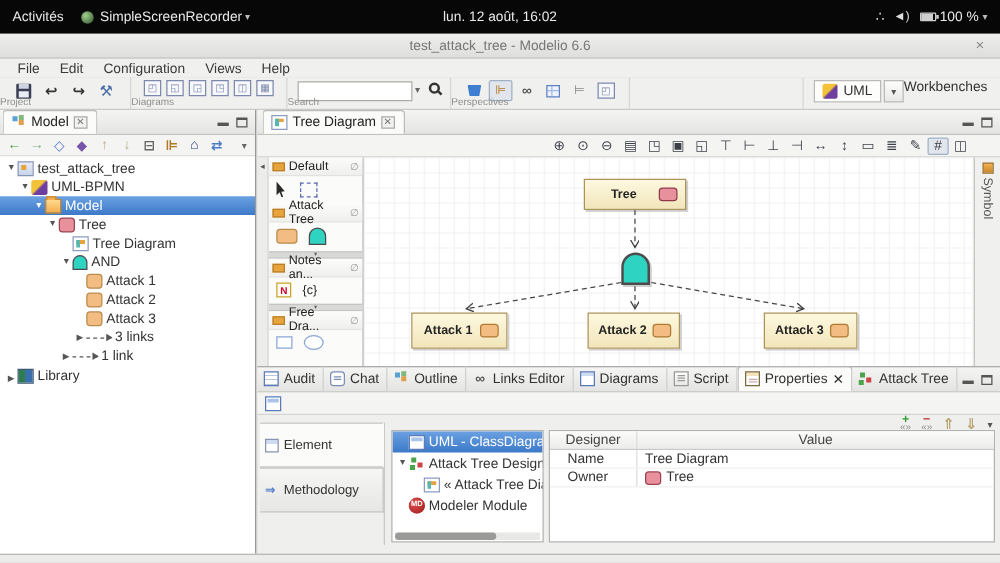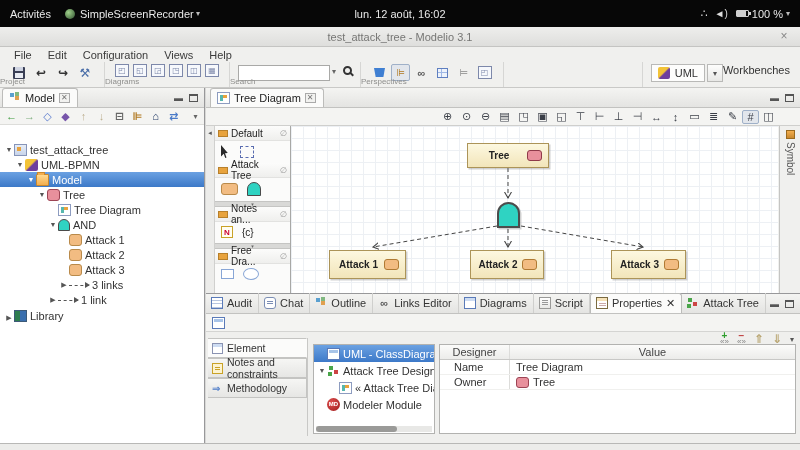--- a/index.html
+++ b/index.html
@@ -63,21 +63,21 @@
     border-radius:3px 3px 0 0; padding:2px 7px 3px 6px; font-size:11px; color:#222; height:19px; }
   .vtab .vclose { font-size:8px; color:#777; border:1px solid #aaa; padding:0 1px; line-height:8px; background:#f2f2f0; }
   .minmax { margin-left:auto; display:flex; gap:6px; padding:0 6px 4px 0; color:#555; }
   .minmax span { font-size:9px; line-height:9px; }
   .mm-box { width:9px; height:8px; border:1px solid #555; border-top-width:2px; display:inline-block; }
   
   #modelpanel { position:absolute; left:0; top:88px; width:205px; height:355px; background:#fff; border-right:1px solid #98989a; }
   #modelpanel .viewtabbar { height:20px; }
   #modeltoolbar { height:17px; background:#f4f4f2; border-bottom:1px solid #ddddda; display:flex; align-items:center; padding-left:3px; gap:1px; }
   #modeltoolbar span { width:17px; text-align:center; font-size:11px; font-weight:bold; }
-  #modeltree { position:absolute; top:38px; bottom:0; left:0; right:0; overflow:hidden; background:#fff; padding-top:16px; }
+  #modeltree { position:absolute; top:38px; bottom:0; left:0; right:0; overflow:hidden; background:#fff; padding-top:1px; }
   .trow { display:flex; align-items:center; height:15px; position:relative; white-space:nowrap; }
   .trow .exp { width:10px; font-size:7px; color:#555; text-align:center; flex:none; }
   .trow .tlabel { padding:0 3px; }
   .trow.sel { background:linear-gradient(#6ba1e2,#3c79c8); color:#fff; }
   .trow.sel .exp { color:#fff; }
   .mi { width:13px; height:12px; flex:none; position:relative; display:inline-block; }
   .mi.project { background:linear-gradient(#e7edf7,#c8d4ea); border:1px solid #8694b8; }
   .mi.project:after { content:""; position:absolute; left:2px; top:2px; width:4px; height:4px; background:#e8a33d; }
   .mi.uml { background:linear-gradient(135deg,#f3c337 45%,#6d3e9e 55%); border-radius:2px; }
   .mi.folder { background:linear-gradient(#ffd98f,#f3ae4e); border:1px solid #c9882e; border-radius:1px; }
@@ -140,21 +140,21 @@
   .bi.diagrams { border-color:#5a7ab8; background:linear-gradient(#cddcf2 0 3px,#fff 3px); }
   .bi.script { border-color:#9a9a98; background:linear-gradient(#fff,#e8e8e6); }
   .bi.script:after { content:""; position:absolute; left:2px; top:2px; width:6px; height:1px; background:#999; box-shadow:0 2px 0 #999,0 4px 0 #999; }
   .bi.properties { border-color:#7a6a40; background:linear-gradient(#f6e2b8 0 3px,#fff 3px); }
   .bi.properties:after { content:""; position:absolute; left:2px; top:5px; width:7px; height:1px; background:#caa; box-shadow:0 2px 0 #caa; }
   .bi.attacktree { border:none; background:transparent; }
   .bi.attacktree:after { content:""; position:absolute; left:1px; top:1px; width:4px; height:4px; background:#4aa54a; box-shadow:5px 4px 0 #cc4444,-1px 6px 0 #4aa54a; }
   #propheader { height:18px; background:#f4f4f2; border-bottom:1px solid #d4d4d2; display:flex; align-items:center; gap:5px; padding-left:6px; font-size:11.5px; color:#222; }
   #propcontent { position:absolute; top:38px; bottom:7px; left:0; right:0; }
   #sidetabs { position:absolute; left:2px; top:6px; width:100px; bottom:0; border-right:1px solid #c8c8c6; background:#efefed; }
-  .stab { display:flex; align-items:center; gap:4px; height:20px; border:1px solid #c4c4c2; border-left:none; background:linear-gradient(#f6f6f4,#e6e6e4); padding:0 4px; font-size:10.5px; color:#333; }
+  .stab { display:flex; align-items:center; gap:4px; height:36px; border:1px solid #c4c4c2; border-left:none; background:linear-gradient(#f6f6f4,#e6e6e4); padding:0 4px; font-size:10.5px; color:#333; }
   .stab.sel { background:#fbfbfa; border-right:1px solid #fbfbfa; font-weight:normal; }
   .si { width:11px; height:11px; flex:none; display:inline-block; position:relative; }
   .si.element { border:1px solid #8a93b2; background:linear-gradient(#cddcf2 0 3px,#fff 3px); }
   .si.notes { border:1px solid #c9a227; background:#fdf3cf; }
   .si.notes:after { content:""; position:absolute; left:2px; top:3px; width:5px; height:1px; background:#c9a227; box-shadow:0 2px 0 #c9a227; }
   .si.methodology { color:#4a7ac8; font-weight:bold; font-size:10px; line-height:11px; }
   #modtree { position:absolute; left:107px; top:12px; width:122px; bottom:2px; background:#fff; border:1px solid #b2b2b0; overflow:hidden; }
   #modtree .trow { height:17px; }
   #modtree .trow.sel { background:linear-gradient(#6ba1e2,#3c79c8); color:#fff; }
   .mti { width:13px; height:12px; flex:none; position:relative; display:inline-block; }
@@ -203,21 +203,21 @@
     <span class="spk">◄)</span>
     <span class="battery">
       <span class="batt-shape"></span>
       <span>100 %</span>
       <span class="caret">▾</span>
     </span>
   </div>
 </div>
 
 <div id="titlebar">
-  <span>test_attack_tree - Modelio 3.1</span>
+  <span>test_attack_tree - Modelio 6.6</span>
   <span id="win-close">×</span>
 </div>
 
 <div id="menubar">
     <span>File</span>
     <span>Edit</span>
     <span>Configuration</span>
     <span>Views</span>
     <span>Help</span>
   </div>
@@ -525,24 +525,20 @@
   <div id="propheader">
     <span class="mti diagram2"></span>
   </div>
   <div id="propcontent">
     <div id="sidetabs">
         <div class="stab sel">
           <span class="si element"></span>
           <span>Element</span>
         </div>
         <div class="stab">
-          <span class="si notes"></span>
-          <span>Notes and constraints</span>
-        </div>
-        <div class="stab">
           <span class="si methodology">⇒</span>
           <span>Methodology</span>
         </div>
       </div>
     <div id="modtree">
         <div class="trow sel" style="padding-left: 3px;">
           <span class="exp"></span>
           <span class="mti diagram2"></span>
           <span class="tlabel">UML - ClassDiagram</span>
         </div>

